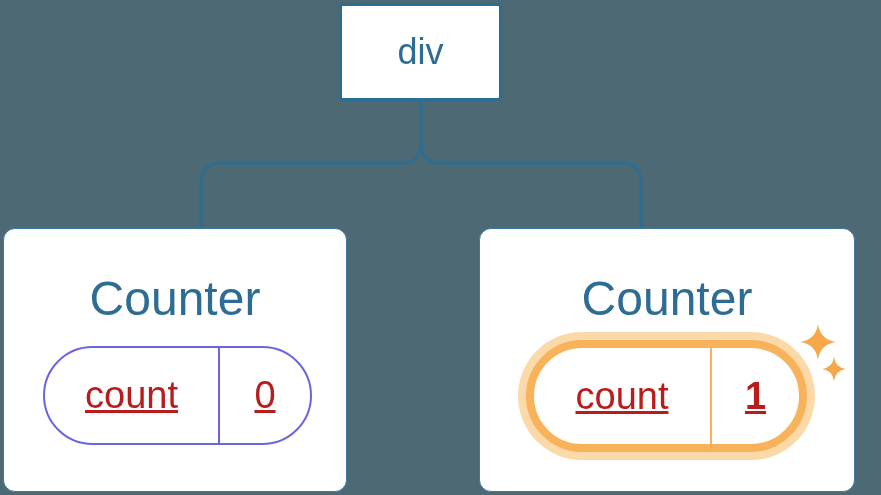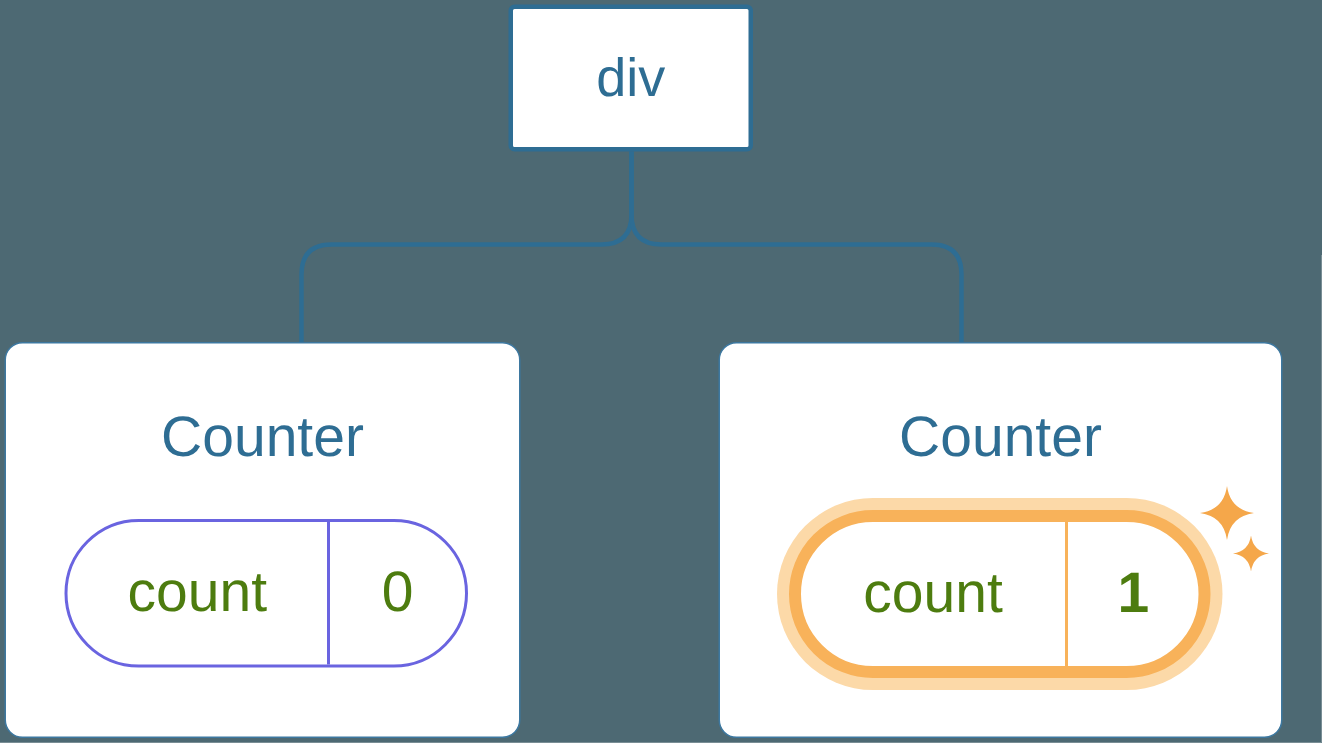--- a/index.html
+++ b/index.html
@@ -40,31 +40,32 @@
     border: 1.5px solid #3D78A0;
     border-radius: 12px;
   }
   .card-left  { left: 3px;   width: 344px; }
   .card-right { left: 479px; width: 376px; }
   .card-title {
     position: absolute;
     left: 0; right: 0; top: 42px;
     text-align: center;
     color: #2E6D93;
-    font-size: 38px;
+    font-size: 48px;
     font-weight: 500;
   }
   .pill {
     position: absolute;
     display: flex;
     box-sizing: border-box;
     background: #ffffff;
     border-radius: 60px;
-    color: #4d7c0f;
+    color: #b91c1c;
     font-size: 38px;
+    text-decoration: underline;
   }
   .pill-plain {
     left: 43px; top: 346px;
     width: 269px; height: 99px;
     border: 2px solid #6A64E0;
   }
   .pill-highlight {
     left: 526px; top: 340px;
     width: 281px; height: 112px;
     border: 8px solid #F8B25A;

